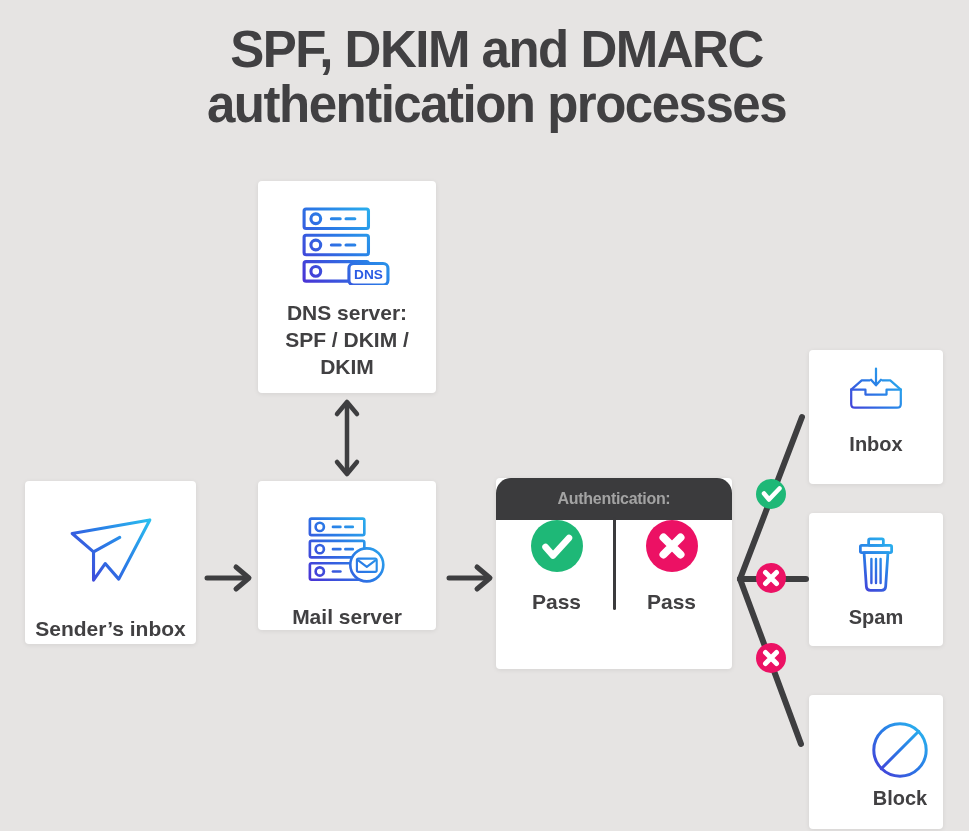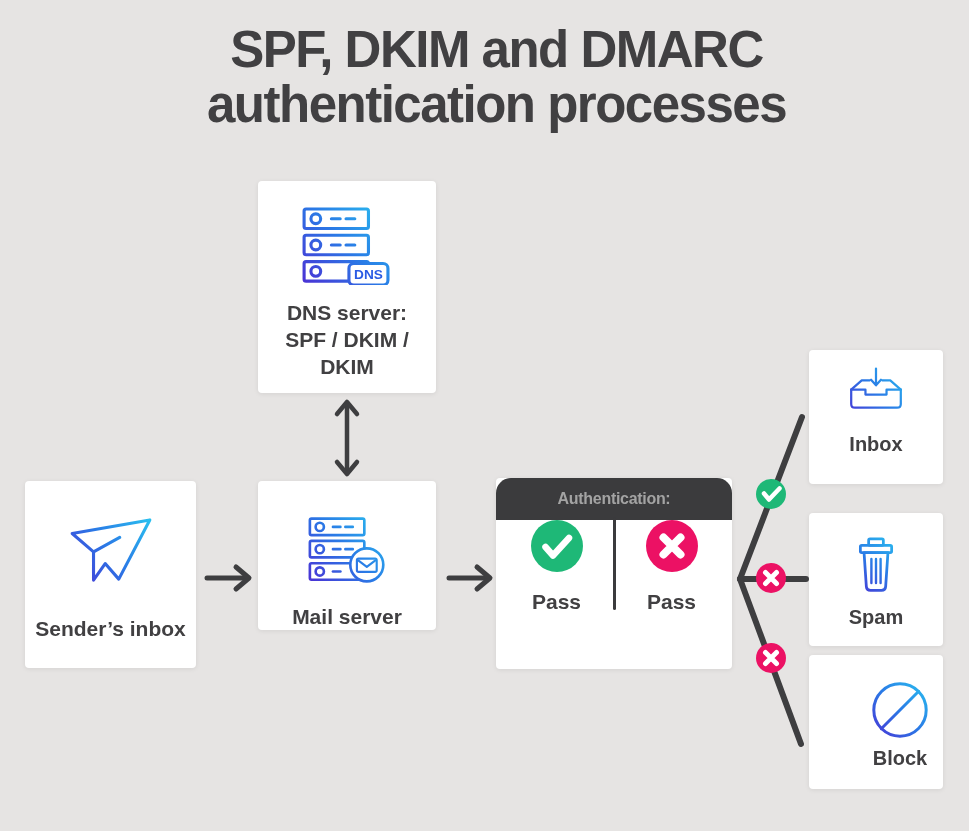--- a/index.html
+++ b/index.html
@@ -9,38 +9,38 @@
   html,body{margin:0;padding:0;background:var(--bg);}
   .canvas{position:relative;width:969px;height:831px;background:var(--bg);
     font-family:"Liberation Sans",sans-serif;overflow:hidden;}
   .title{position:absolute;top:10px;left:0;width:100%;margin:12px;text-align:center;
     font-size:51px;line-height:55px;font-weight:bold;letter-spacing:-1.5px;color:var(--ink);}
   .title span{display:block;}
   .card{position:absolute;background:var(--card);border-radius:4px;
     box-shadow:0 1px 5px rgba(0,0,0,0.08);display:flex;flex-direction:column;
     align-items:center;box-sizing:border-box;}
   .card-label{font-weight:bold;color:var(--ink);font-size:21px;text-align:center;line-height:27px;}
-  .card-sender{left:25px;top:481px;width:171px;height:187px;padding-top:36px;}
+  .card-sender{left:25px;top:481px;width:171px;height:163px;padding-top:36px;}
   .card-sender .card-label{margin-top:32px;}
   .card-dns{left:258px;top:181px;width:178px;height:212px;padding-top:26px;}
   .card-dns .card-label{margin-top:14px;}
   .card-mail{left:258px;top:481px;width:178px;height:149px;padding-top:36px;}
   .card-mail .card-label{margin-top:20px;}
   .card-auth{left:496px;top:478px;width:236px;height:191px;}
   .auth-header{width:100%;height:42px;background:var(--dark);border-radius:15px 15px 0 0;
     color:#a3a3a3;font-weight:bold;font-size:16px;line-height:42px;text-align:center;letter-spacing:-0.3px;}
   .auth-body{display:flex;justify-content:center;width:100%;box-sizing:border-box;}
   .auth-col{width:104px;display:flex;flex-direction:column;align-items:center;gap:16px;}
   .auth-divider{width:3px;height:93px;background:var(--dark);margin:-3px 4px 0;border-radius:2px;}
   .card-small{width:134px;}
   .card-inbox{left:809px;top:350px;height:134px;padding-top:16px;}
   .card-inbox .card-label{margin-top:14px;}
   .card-spam{left:809px;top:513px;height:133px;padding-top:24px;}
   .card-spam .card-label{margin-top:10px;}
-  .card-block{left:809px;top:655px;height:134px;padding-top:26px;padding-left:48px;}
+  .card-block{left:809px;top:695px;height:134px;padding-top:26px;padding-left:48px;}
   .card-block .card-label{margin-top:6px;}
   .card-small .card-label{font-size:20px;}
   .connectors{position:absolute;left:0;top:0;pointer-events:none;}
   .badge-green{fill:var(--green);}
   .badge-pink{fill:var(--pink);}
   .big-green{fill:var(--green);}
   .big-pink{fill:var(--pink);}
 </style>
 </head>
 <body>

